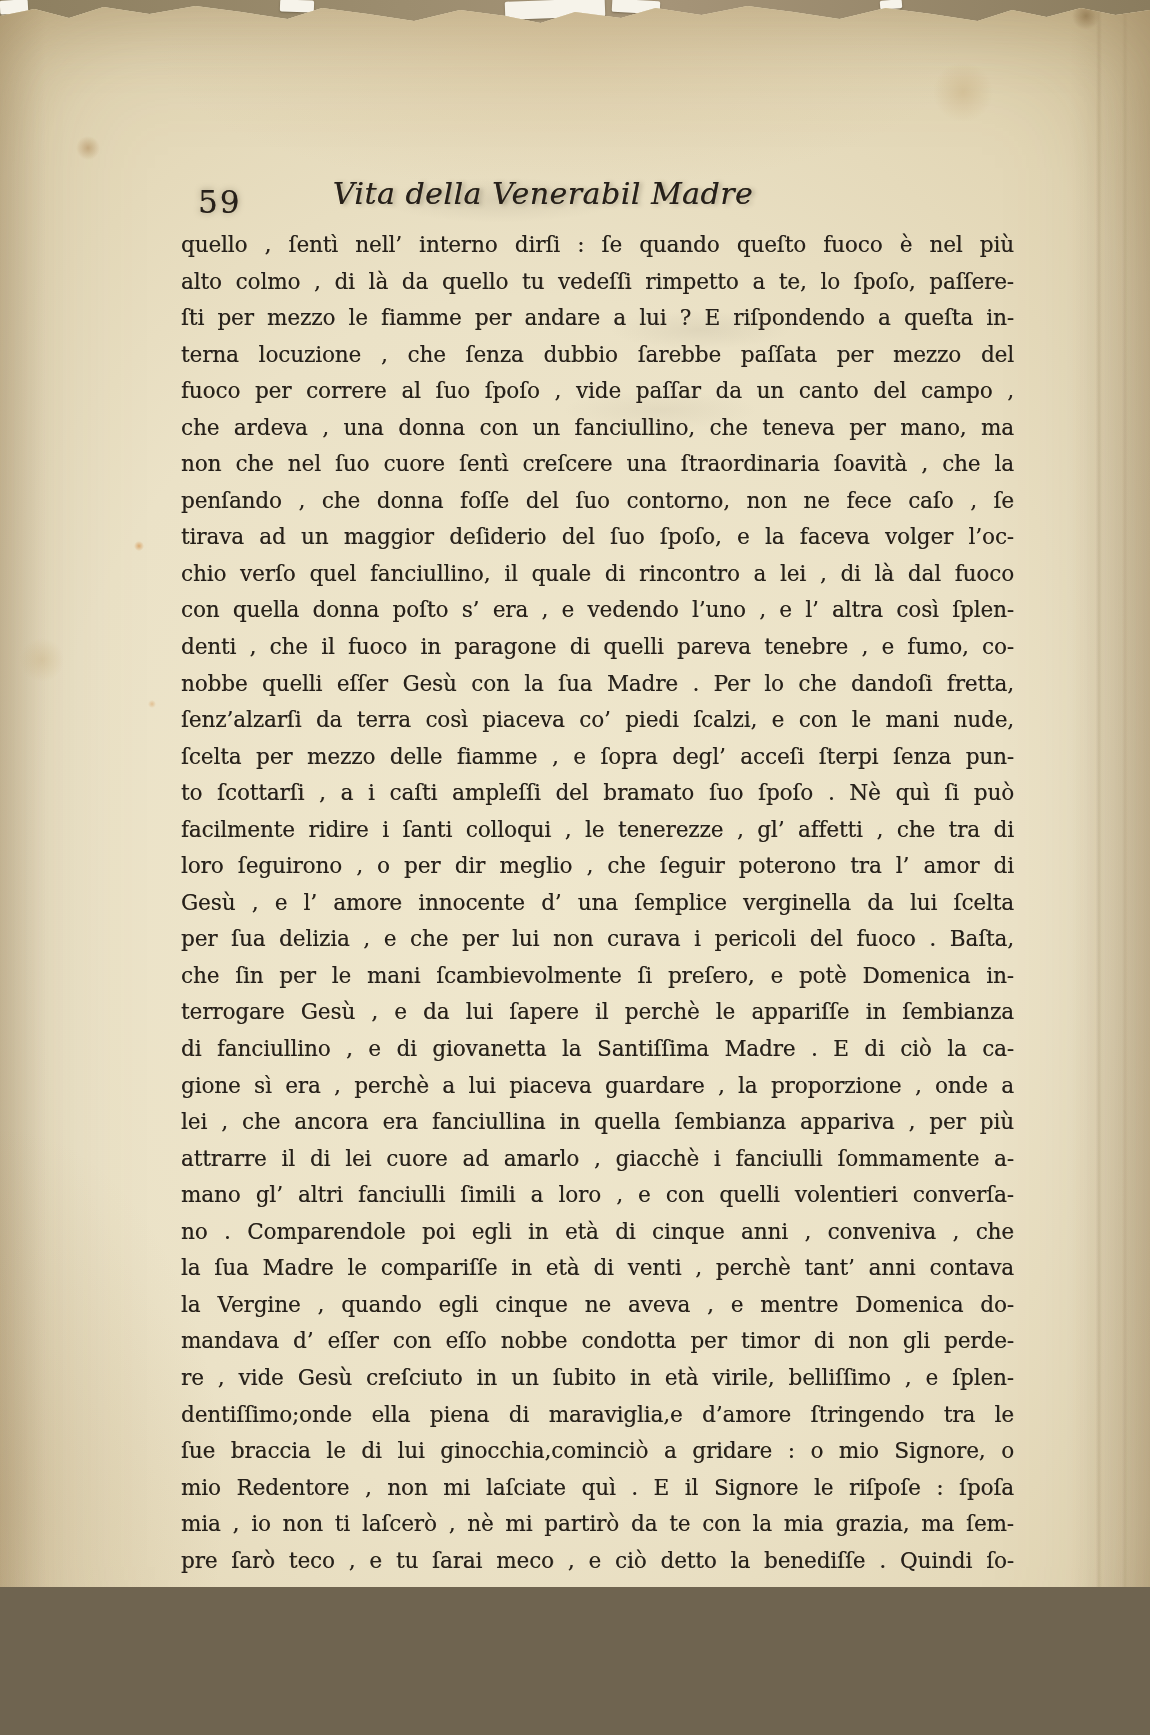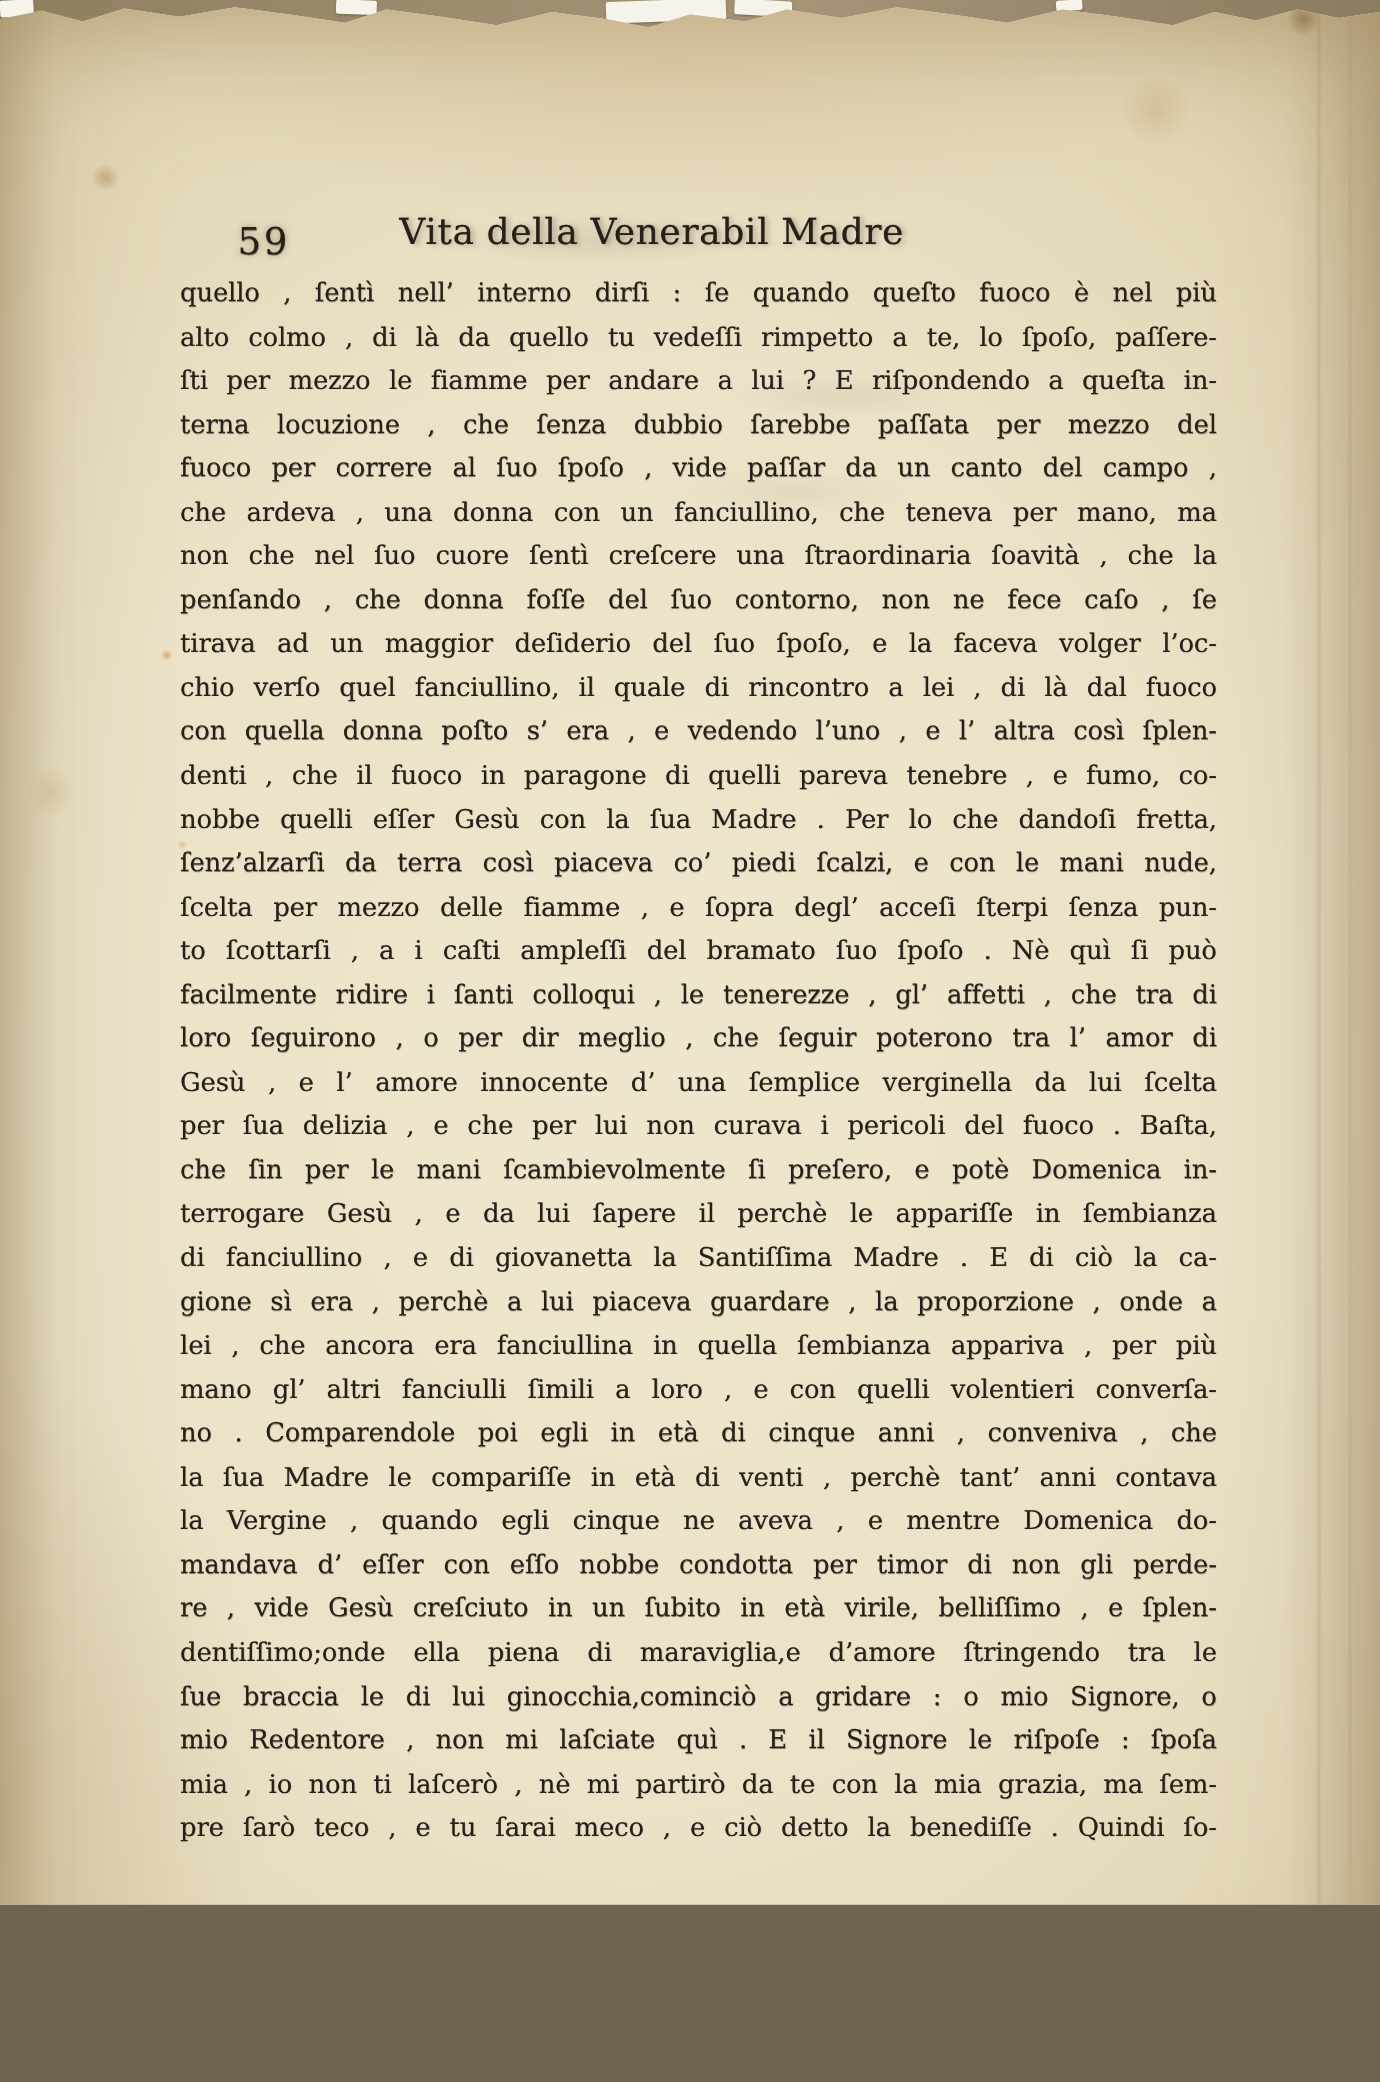--- a/index.html
+++ b/index.html
@@ -58,30 +58,30 @@
     background:rgba(60,50,35,.55);border-radius:2px;transform:rotate(3deg);}
   
   .inktext{color:#26201a;text-shadow:.3px .4px .6px rgba(40,32,20,.55);}
   .header-row{position:absolute;left:150px;top:176px;width:864px;height:42px;}
   .pagenum{
     position:absolute;left:48px;top:8px;font-size:31px;letter-spacing:2px;
     text-shadow:0 0 6px rgba(90,80,60,.55), .3px .4px .6px rgba(40,32,20,.55);
   }
   .running-header{
     position:absolute;left:0;right:78px;top:0;text-align:center;
-    font-size:30px;letter-spacing:.5px;
+    font-style:italic;font-size:30px;letter-spacing:.5px;
     text-shadow:3px 1px 4px rgba(90,80,60,.35), .3px .4px .6px rgba(40,32,20,.6);
   }
   .body-text{
     position:absolute;left:150px;top:227px;width:864px;
     font-size:21.5px;line-height:36.55px;letter-spacing:-.1px;
   }
   .line{
     text-align:justify;text-align-last:justify;text-justify:inter-word;
-    height:36.55px;overflow:visible;
+    height:36.55px;overflow:visible;margin-left:31px;
   }
   .catchword{
     position:absolute;left:150px;top:1582px;width:864px;
     text-align:right;padding-right:32px;box-sizing:border-box;
     font-size:23px;line-height:32px;
   }
 </style>
 </head>
 <body>
 
@@ -120,20 +120,21 @@
         <div class="line">to ſcottarſi , a i caſti ampleſſi del bramato ſuo ſpoſo .  Nè quì ſi può</div>
         <div class="line">facilmente ridire i ſanti colloqui , le tenerezze , gl’ affetti , che tra di</div>
         <div class="line">loro ſeguirono , o per dir meglio , che ſeguir poterono tra l’ amor di</div>
         <div class="line">Gesù ,  e l’ amore innocente d’ una ſemplice verginella da lui ſcelta</div>
         <div class="line">per ſua delizia , e che per lui non curava i pericoli del fuoco .  Baſta,</div>
         <div class="line">che ſin per le mani ſcambievolmente ſi preſero, e potè Domenica in-</div>
         <div class="line">terrogare Gesù , e da lui ſapere il perchè le appariſſe in ſembianza</div>
         <div class="line">di fanciullino , e di giovanetta la Santiſſima Madre .  E di ciò la ca-</div>
         <div class="line">gione sì era , perchè a lui piaceva guardare , la proporzione ,  onde a</div>
         <div class="line">lei , che ancora era fanciullina in quella ſembianza appariva , per più</div>
+        <div class="line">attrarre il di lei cuore ad amarlo ,  giacchè i fanciulli  ſommamente a-</div>
         <div class="line">mano gl’ altri fanciulli ſimili a loro , e con quelli volentieri converſa-</div>
         <div class="line">no .  Comparendole poi egli in età di cinque anni ,  conveniva ,  che</div>
         <div class="line">la ſua Madre le compariſſe in età di venti , perchè tant’ anni contava</div>
         <div class="line">la Vergine , quando egli cinque ne aveva , e mentre Domenica do-</div>
         <div class="line">mandava d’ eſſer con eſſo nobbe condotta per timor di non gli  perde-</div>
         <div class="line">re , vide Gesù creſciuto in un ſubito in età virile, belliſſimo , e ſplen-</div>
         <div class="line">dentiſſimo;onde ella piena di maraviglia,e d’amore ſtringendo tra le</div>
         <div class="line">ſue braccia le di lui ginocchia,cominciò a gridare : o mio Signore, o</div>
         <div class="line">mio Redentore , non mi laſciate quì .  E il Signore le riſpoſe : ſpoſa</div>
         <div class="line">mia , io non ti laſcerò , nè mi partirò da te con la mia grazia, ma ſem-</div>

